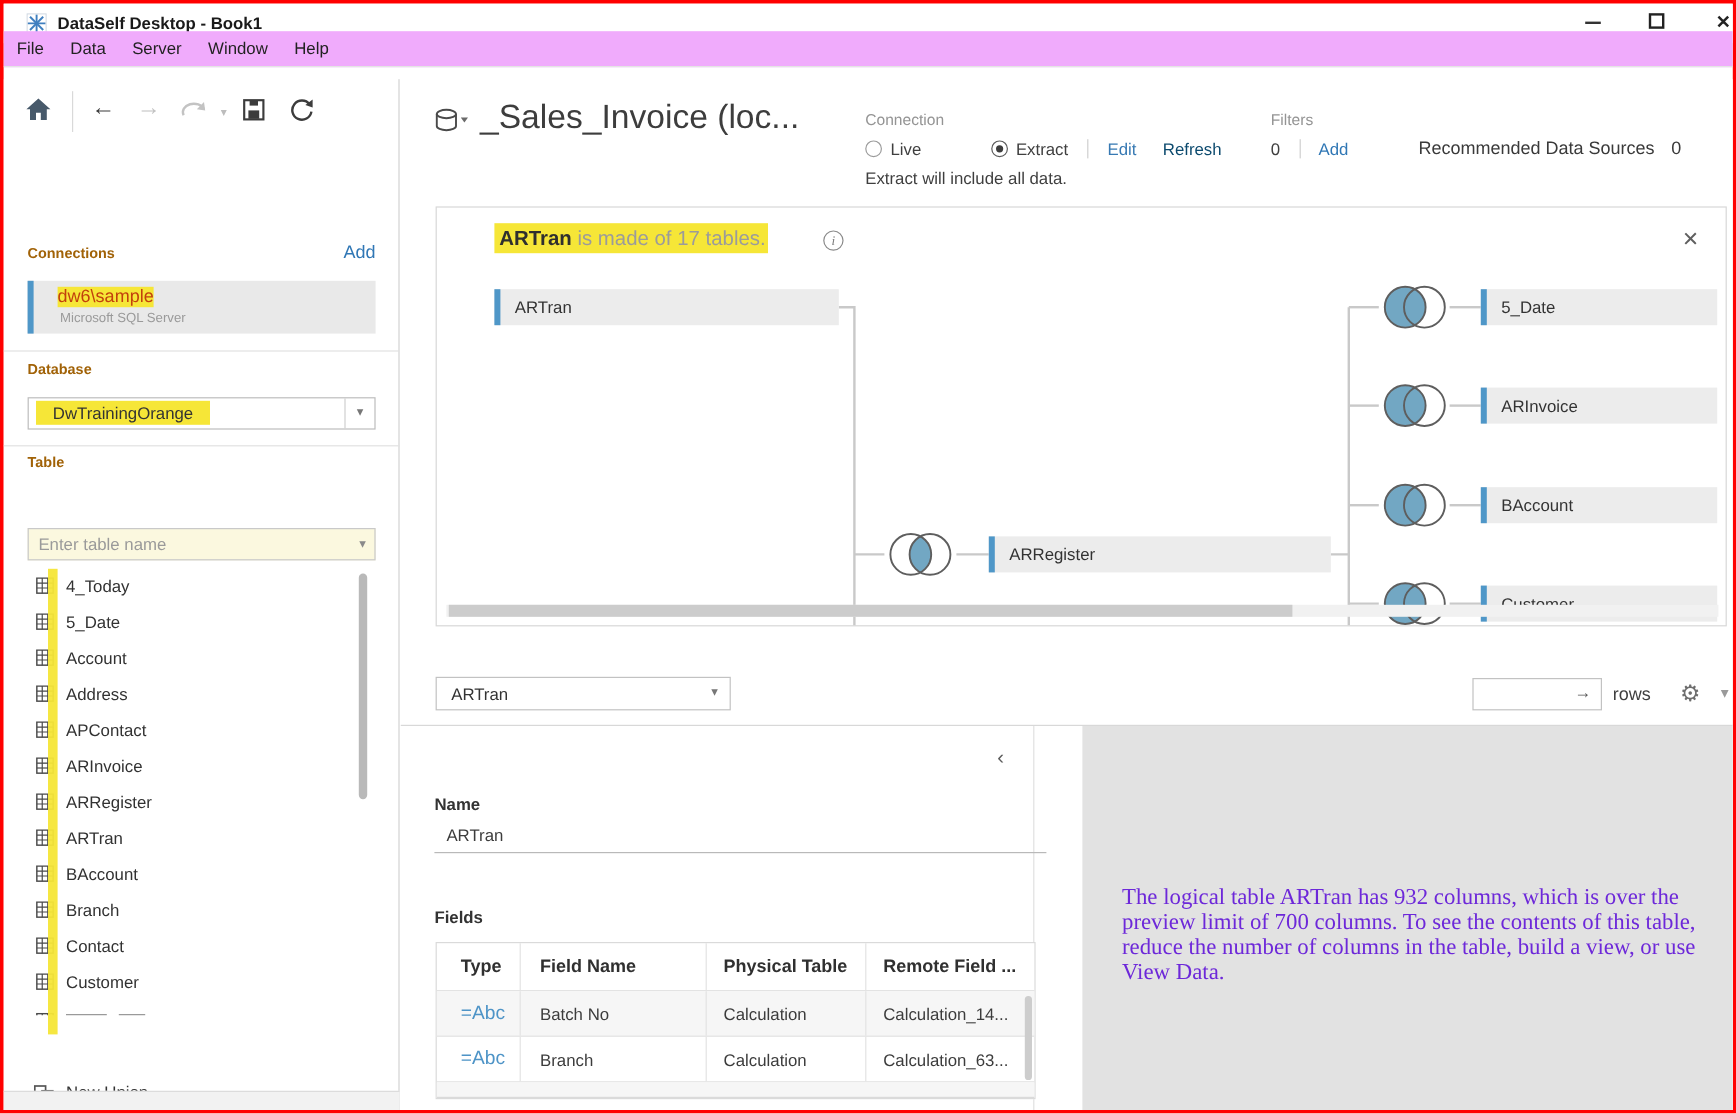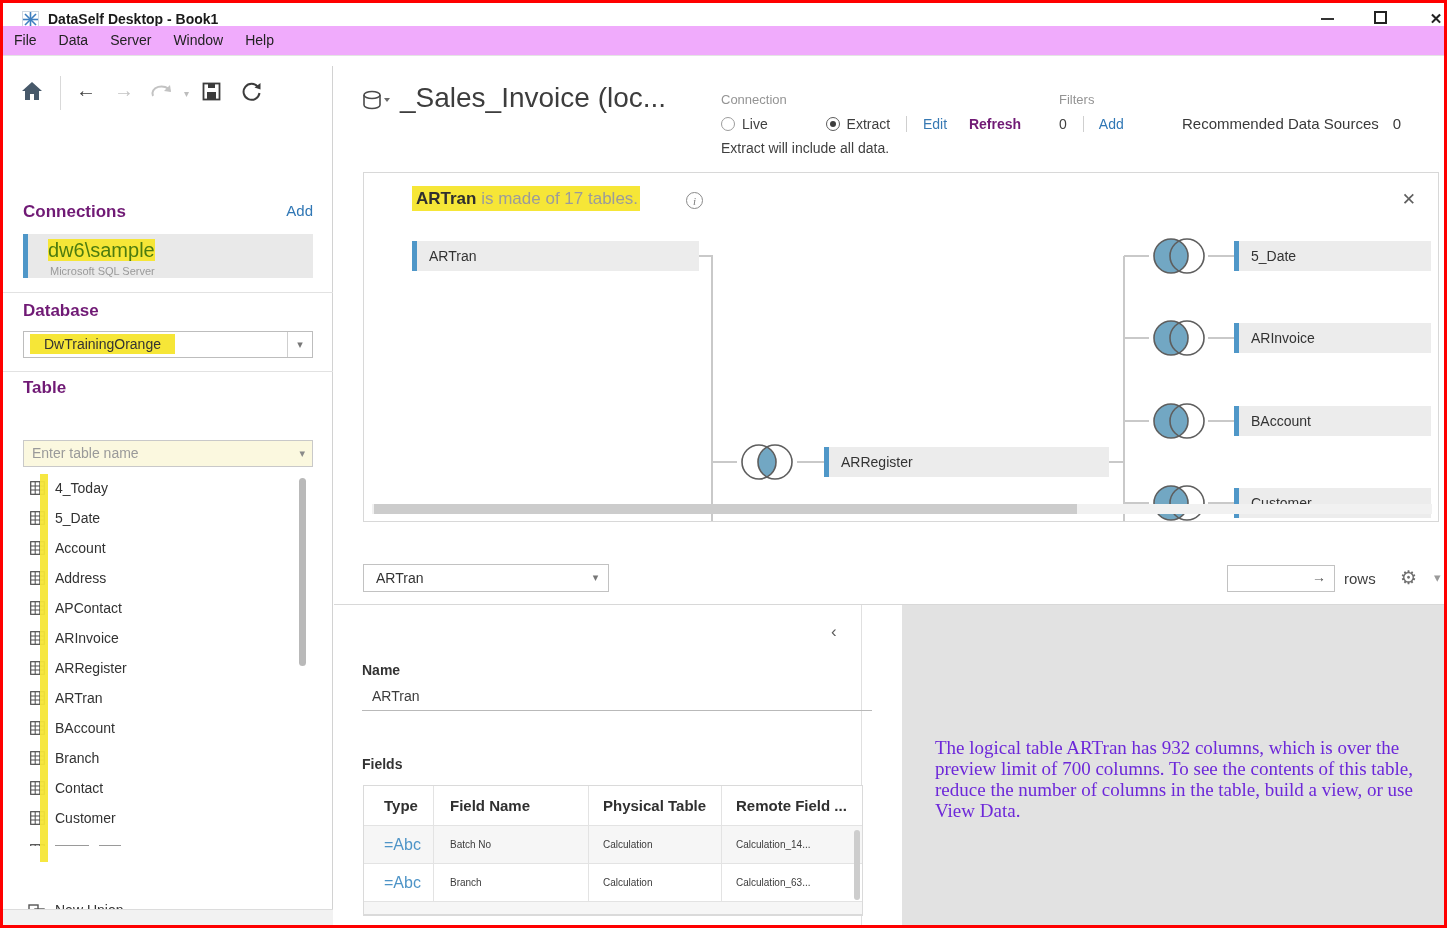--- a/index.html
+++ b/index.html
@@ -21,27 +21,27 @@
   .menu-item { display: inline-block; padding: 6px 11px 0 11px; font-size: 14px; color: #222; }
 
   
   .sidebar { position: absolute; left: 0; top: 63px; width: 330px; height: 859px; background: #fff; border-right: 1px solid #d2d2d2; }
   .sb-toolbar { position: absolute; left: 0; top: 8px; width: 100%; height: 42px; }
   .tb-sep { position: absolute; left: 57px; top: 2px; height: 34px; border-left: 1px solid #d9d9d9; }
   .tb-ico { position: absolute; top: 5px; font-size: 20px; }
   .arrow-back { left: 73px; color: #3c3c3c; } .arrow-fwd { left: 111px; color: #c3c3c3; }
   .tb-caret { position: absolute; left: 181px; top: 14px; font-size: 10px; color: #bdbdbd; }
 
-  .sb-h { font-weight: bold; font-size: 17px; color: #701a75; }
+  .sb-h { font-weight: bold; font-size: 12px; color: #a16207; }
   .connections-row { position: absolute; left: 20px; top: 136px; width: 290px; }
   .link { color: #3077b5; }
   .connections-row .link { float: right; font-size: 15px; }
   .conn-card { position: absolute; left: 20px; top: 168px; width: 290px; height: 44px; background: #e9e9e9; border-left: 5px solid #4f97c8; padding: 5px 0 0 20px; }
   .hl { background: #f6e637; }
-  .conn-name { font-size: 20px; color: #4d7c0f; }
+  .conn-name { font-size: 15px; color: #c2410c; }
   .conn-sub { font-size: 11px; color: #9a9a9a; margin: 3px 0 0 2px; }
   .sb-div { position: absolute; left: 0; width: 330px; border-top: 1px solid #e2e2e2; }
   .db-label { position: absolute; left: 20px; top: 235px; }
   .db-select { position: absolute; left: 20px; top: 265px; width: 290px; height: 27px; border: 1px solid #bdbdbd; background: #fff; font-size: 14px; color: #333; line-height: 25px; }
   .db-select .val { margin-left: 6px; padding: 2px 14px; }
   .select-caret { position: absolute; right: 0; top: 0; width: 25px; height: 25px; border-left: 1px solid #cfcfcf; text-align: center; color: #777; font-size: 11px; line-height: 25px; }
 
   .table-label { position: absolute; left: 20px; top: 312px; }
   .tabs { position: absolute; left: 0; top: 334px; width: 330px; height: 26px; border-bottom: 1px solid #e4e4e4; }
   .tab { position: absolute; top: 0; font-size: 15px; text-align: center; }
@@ -76,21 +76,21 @@
   .ds-title { position: absolute; left: 66px; top: 16px; font-size: 28px; color: #3d3d3d; }
   .grp-label { position: absolute; font-size: 13px; color: #949494; }
   .conn-label { left: 387px; top: 26px; }
   .radio-row { position: absolute; left: 387px; top: 50px; height: 20px; font-size: 14px; color: #3f3f3f; }
   .radio { display: inline-block; width: 14px; height: 14px; border: 1px solid #9c9c9c; border-radius: 50%; vertical-align: -2px; margin-right: 7px; background: #fff; position: relative; }
   .radio.sel { border-color: #5c5c5c; }
   .radio.sel::after { content: ""; position: absolute; left: 3px; top: 3px; width: 6px; height: 6px; border-radius: 50%; background: #3d3d3d; }
   .rad-extract { margin-left: 54px; }
   .vsep { display: inline-block; height: 16px; border-left: 1px solid #cfcfcf; margin: 0 12px; vertical-align: -3px; }
   .lnk-edit { color: #3779b3; margin-right: 18px; }
-  .lnk-refresh { color: #701a75; font-weight: bold; }
+  .lnk-refresh { color: #0c4a6e; }
   .extract-note { position: absolute; left: 387px; top: 74px; font-size: 14px; color: #3f3f3f; }
   .filters-label { left: 725px; top: 26px; }
   .filters-row { position: absolute; left: 725px; top: 50px; font-size: 14px; color: #3f3f3f; }
   .rec-sources { position: absolute; left: 848px; top: 49px; font-size: 15px; color: #3a3a3a; }
   .rec-sources .cnt { margin-left: 14px; }
 
   
   .canvas { position: absolute; left: 29px; top: 106px; width: 1076px; height: 350px; border: 1px solid #d8d8d8; background: #fff; overflow: hidden; }
   .banner { position: absolute; left: 48px; top: 16px; font-size: 17px; }
   .banner .b-bold { font-weight: bold; color: #2f2f2f; }
@@ -126,21 +126,21 @@
   .name-label { position: absolute; left: 28px; top: 596px; font-size: 14px; font-weight: bold; color: #333; }
   .name-value { position: absolute; left: 38px; top: 622px; font-size: 14px; color: #3c3c3c; }
   .name-underline { position: absolute; left: 28px; top: 644px; width: 510px; border-top: 1px solid #b9b9b9; }
   .fields-label { position: absolute; left: 28px; top: 690px; font-size: 14px; font-weight: bold; color: #333; }
 
   .fields-table { position: absolute; left: 29px; top: 719px; width: 500px; border: 1px solid #dadada; background: #fff; }
   .f-row { display: flex; height: 38px; border-bottom: 1px solid #e3e3e3; align-items: center; }
   .f-head { height: 40px; font-weight: bold; font-size: 15px; color: #303030; }
   .f-c0 { width: 70px; padding-left: 20px; } .f-c1 { width: 155px; padding-left: 16px; }
   .f-c2 { width: 133px; padding-left: 14px; } .f-c3 { width: 140px; padding-left: 14px; }
-  .f-cell { font-size: 10px; color: #3c3c3c; overflow: hidden; white-space: nowrap; }
+  .f-cell { font-size: 14px; color: #3c3c3c; overflow: hidden; white-space: nowrap; }
   .f-row > div { border-right: 1px solid #e3e3e3; height: 100%; display: flex; align-items: center; }
   .f-row > div:last-child { border-right: none; }
   .f-r1 { background: #f6f6f6; }
   .f-type { color: #4e94c7; font-size: 16px; padding-left: 20px; }
   .f-sliver { height: 13px; background: #f6f6f6; border-bottom: 1px solid #dadada; }
   .f-scroll { position: absolute; right: 2px; top: 44px; width: 6px; height: 70px; background: #cdcdcd; border-radius: 3px; }
 </style>
 </head>
 <body>
 

